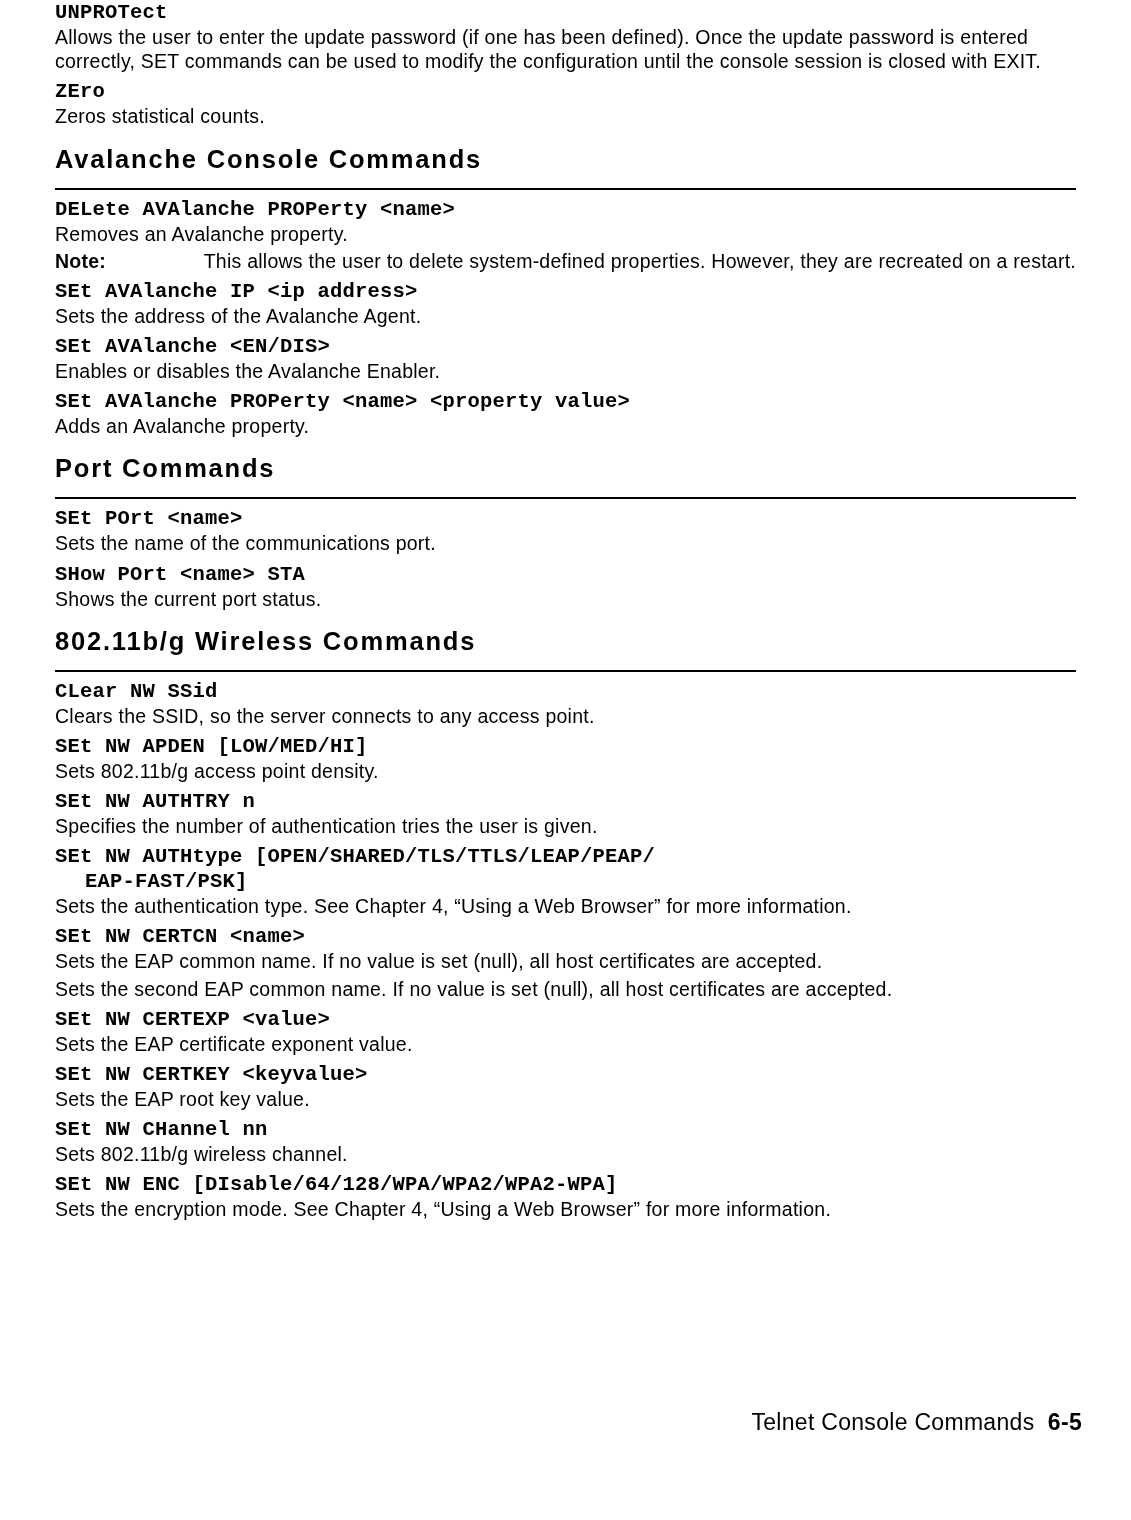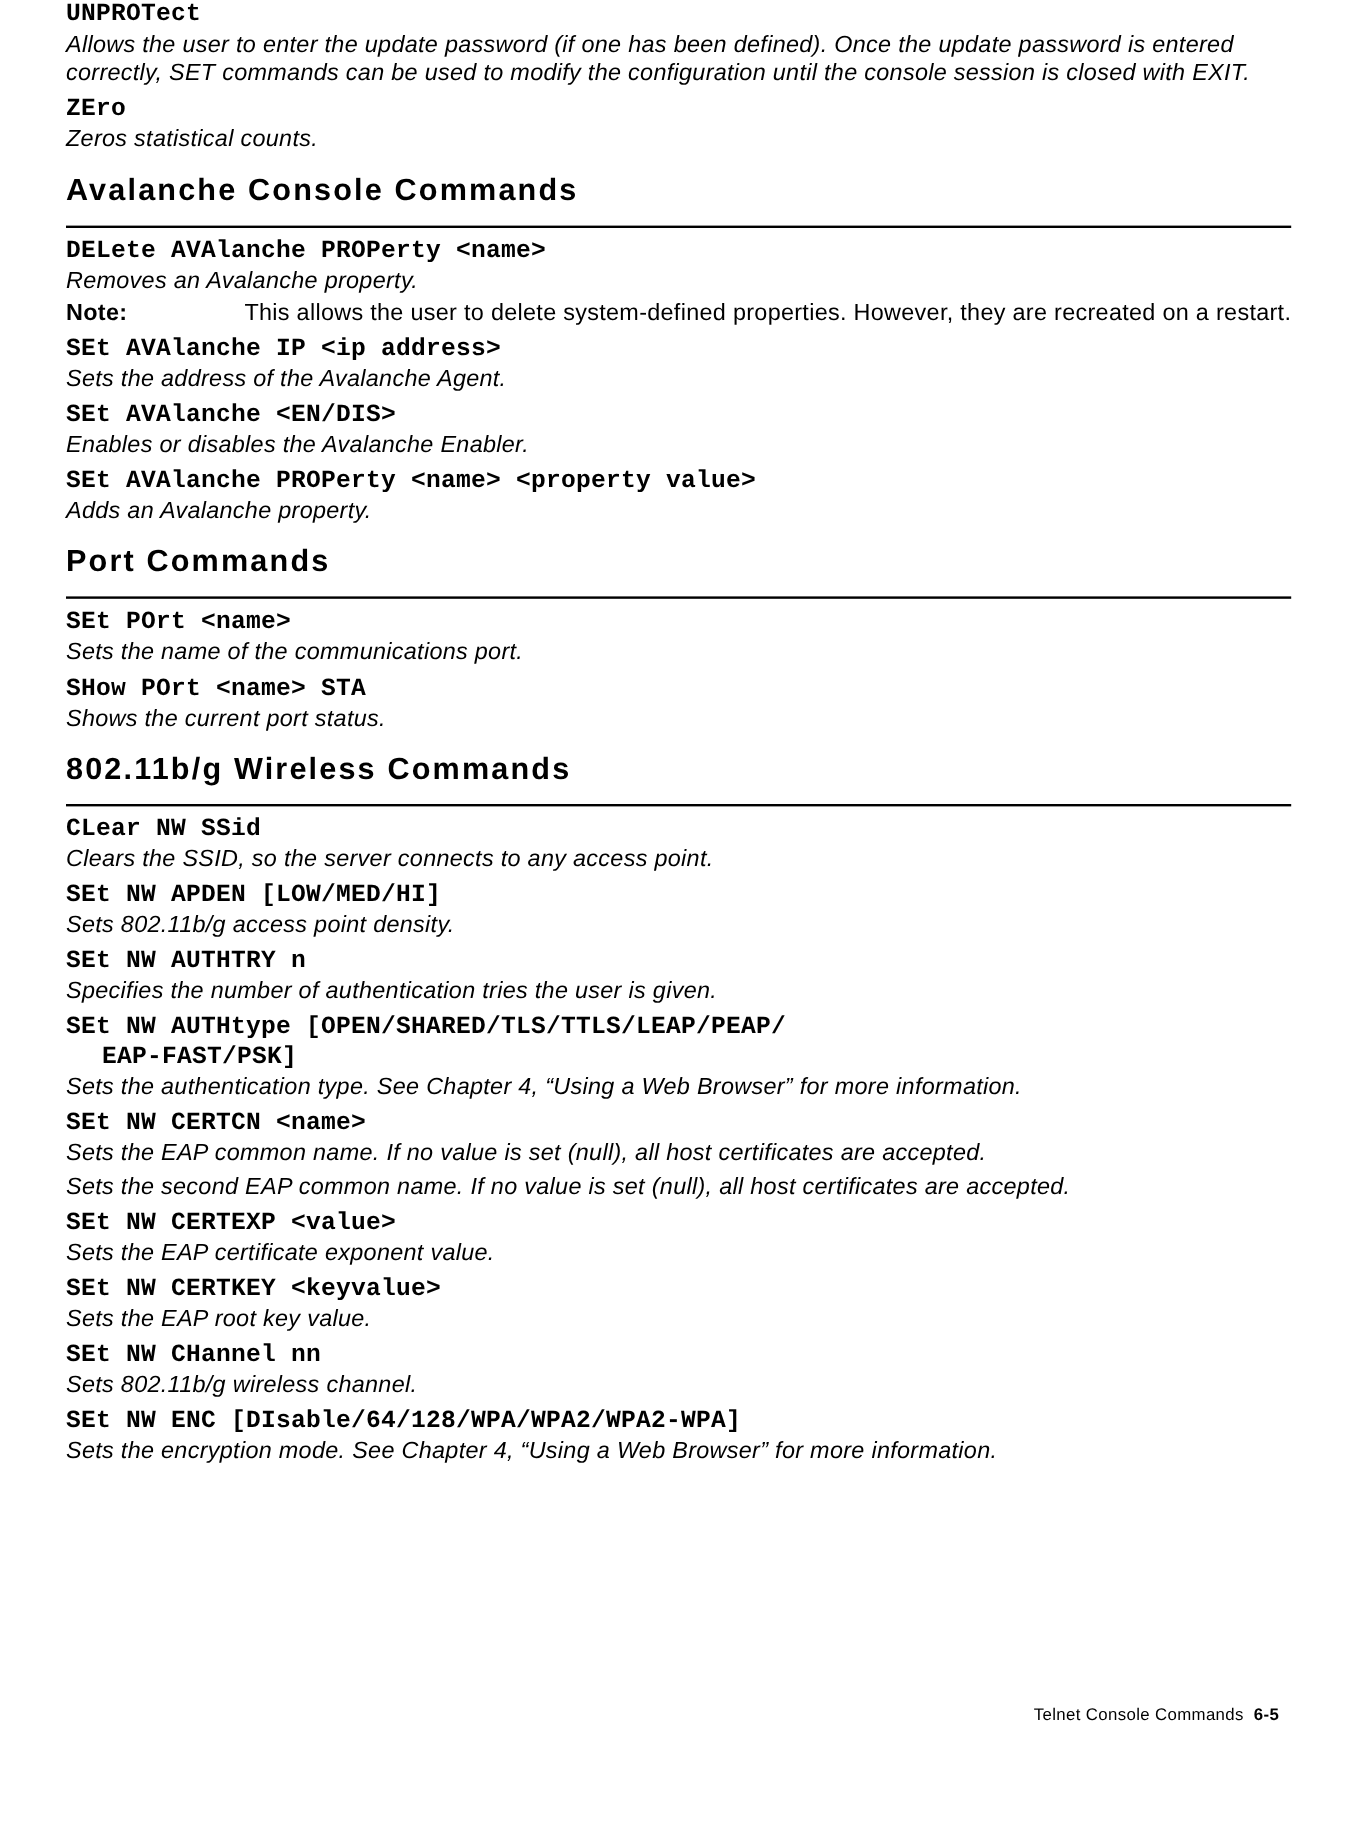--- a/index.html
+++ b/index.html
@@ -28,21 +28,20 @@
   }
   .cmd.first {
     margin-top: 0;
   }
   .desc {
     font-family: Arial, Helvetica, sans-serif;
     font-size: 19.5px;
     letter-spacing: 0.25px;
     line-height: 1.24;
     margin-bottom: 3px;
-    font-style: italic;
   }
   .desc + .cmd { margin-top: 6px; }
   .cmd.indented {
     margin-left: 30px;
     margin-top: 0;
   }
   h2.section {
     font-family: Arial, Helvetica, sans-serif;
     font-weight: bold;
     font-size: 25.5px;
@@ -64,23 +63,23 @@
     font-weight: bold;
     white-space: nowrap;
   }
   .note-body {
     flex: 1;
     text-align: right;
   }
   .footer {
     position: absolute;
     bottom: 42px;
-    right: 65px;
+    right: 49px;
     font-family: Arial, Helvetica, sans-serif;
-    font-size: 14px;
+    font-size: 23px;
     letter-spacing: 0.3px;
     text-align: right;
   }
   .footer .pageno {
     font-weight: bold;
   }
 </style>
 </head>
 <body>
 

